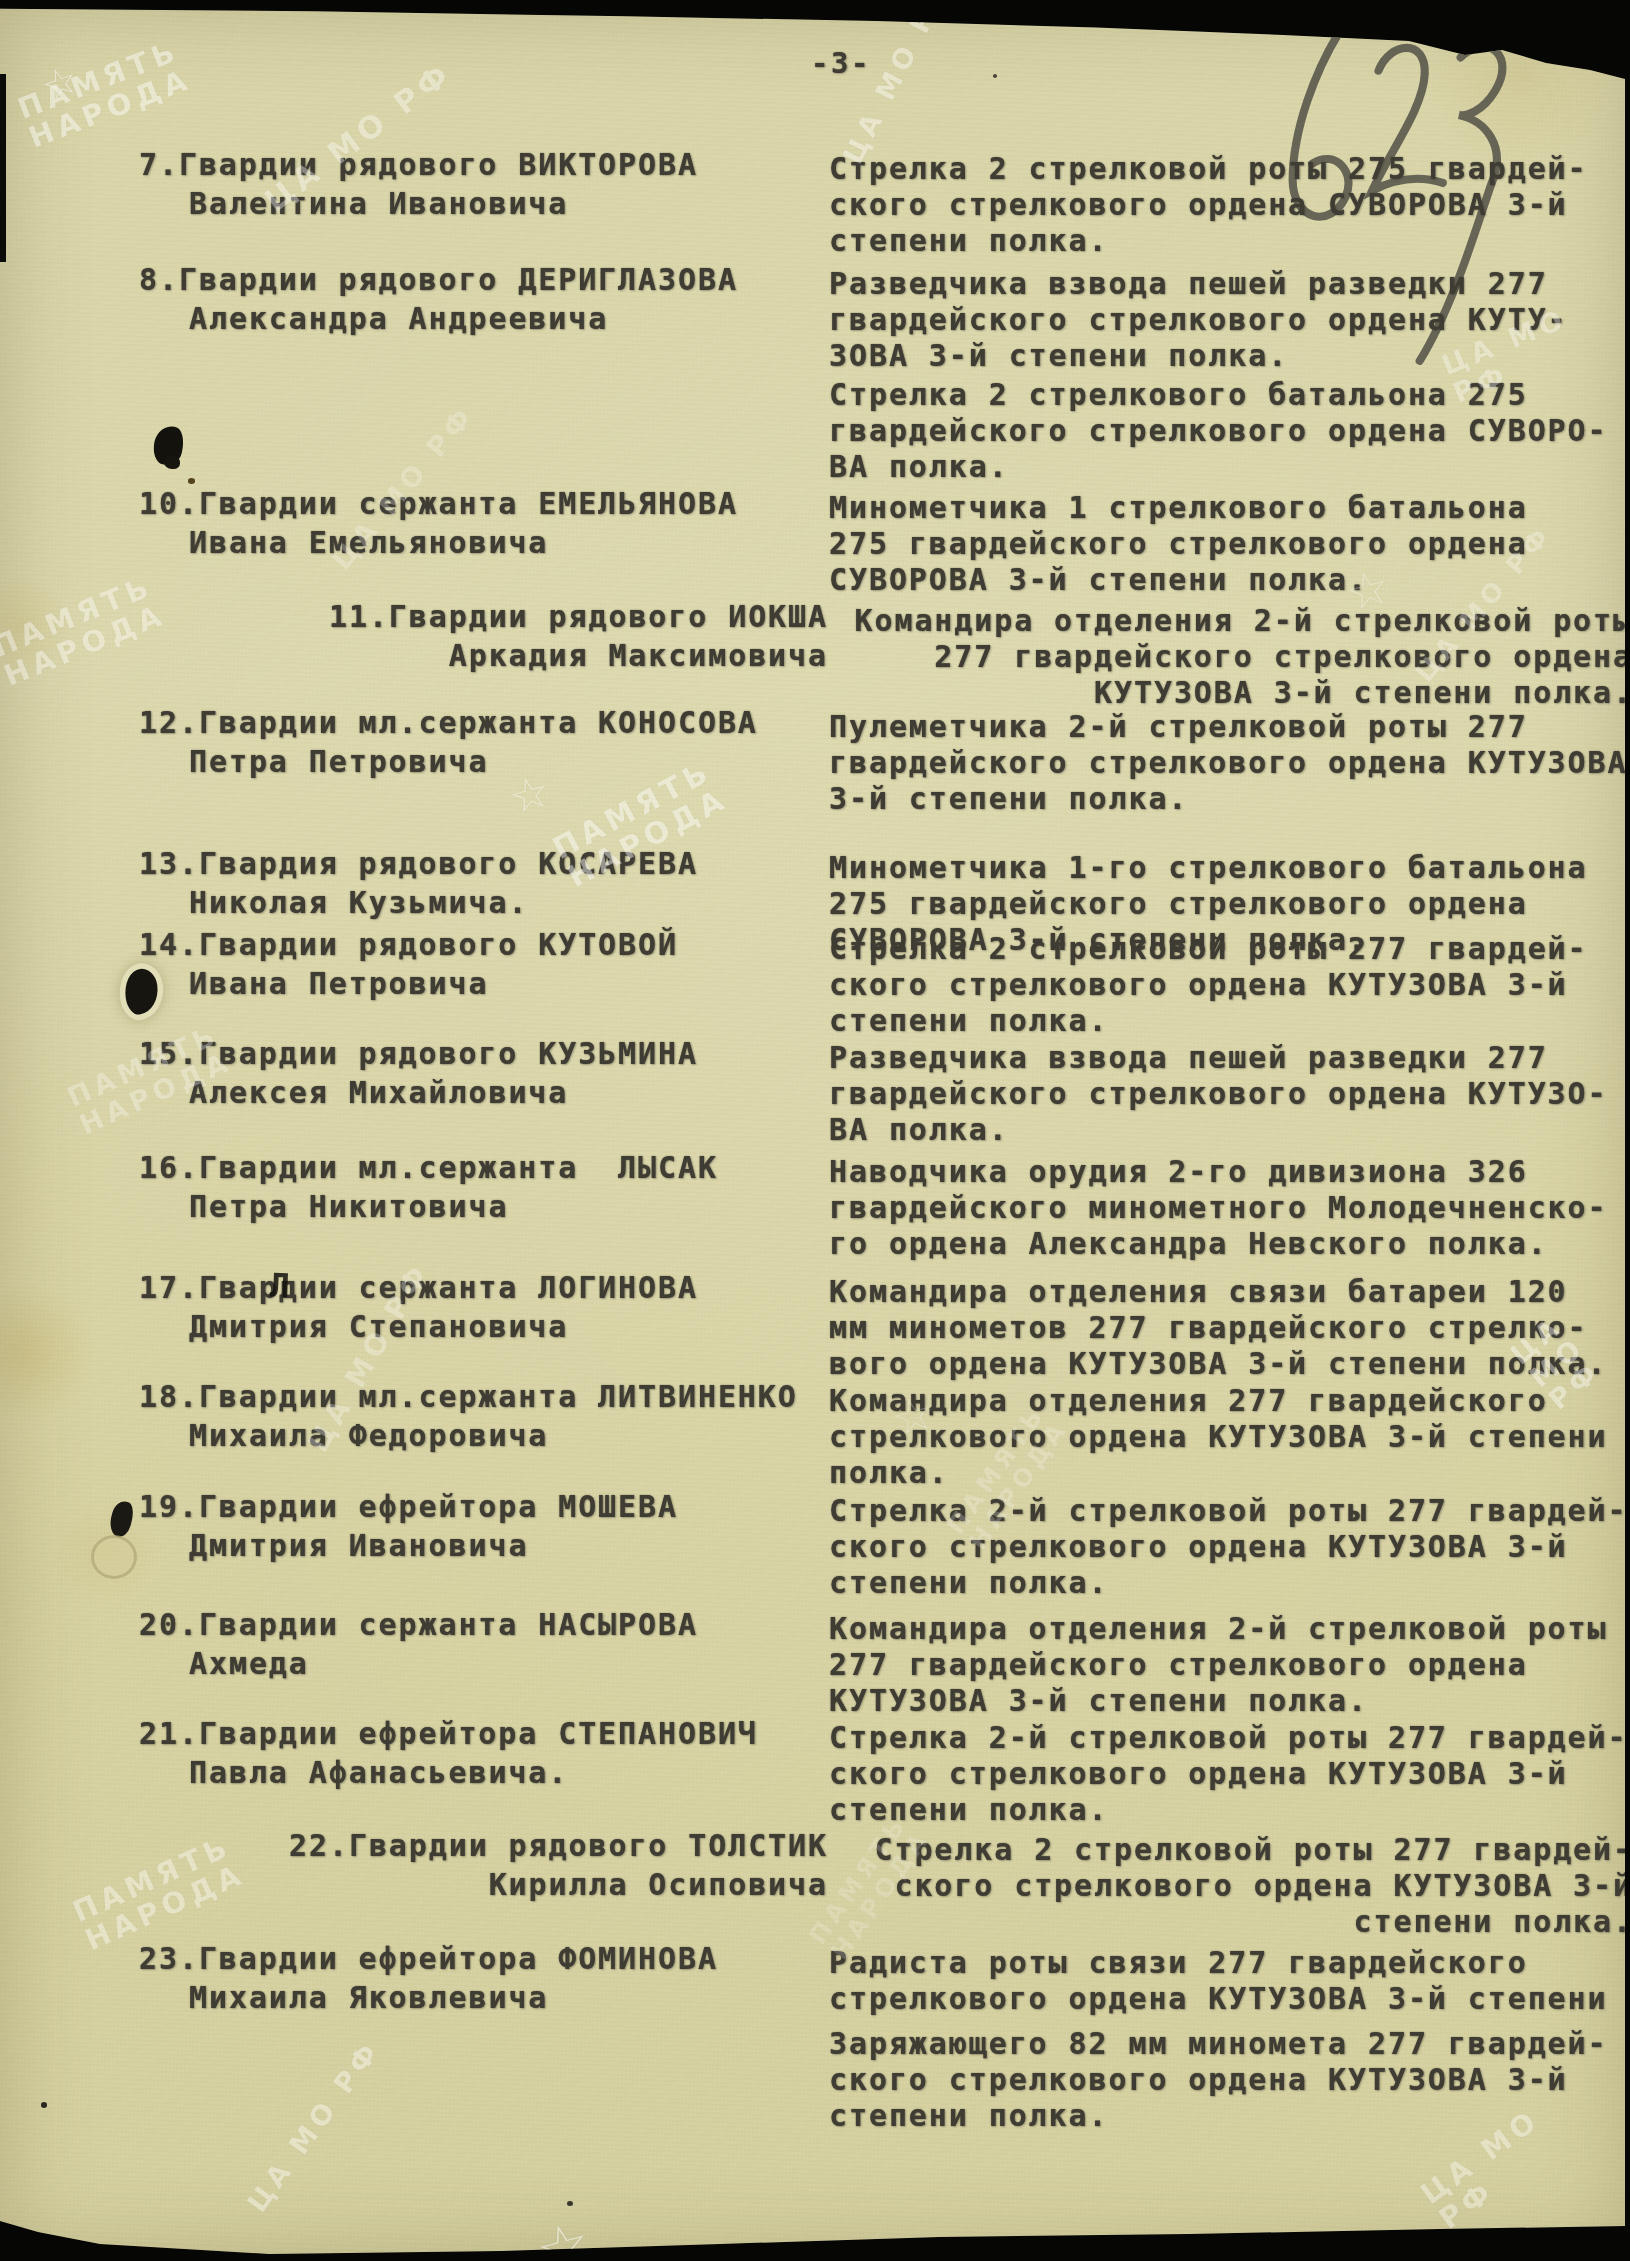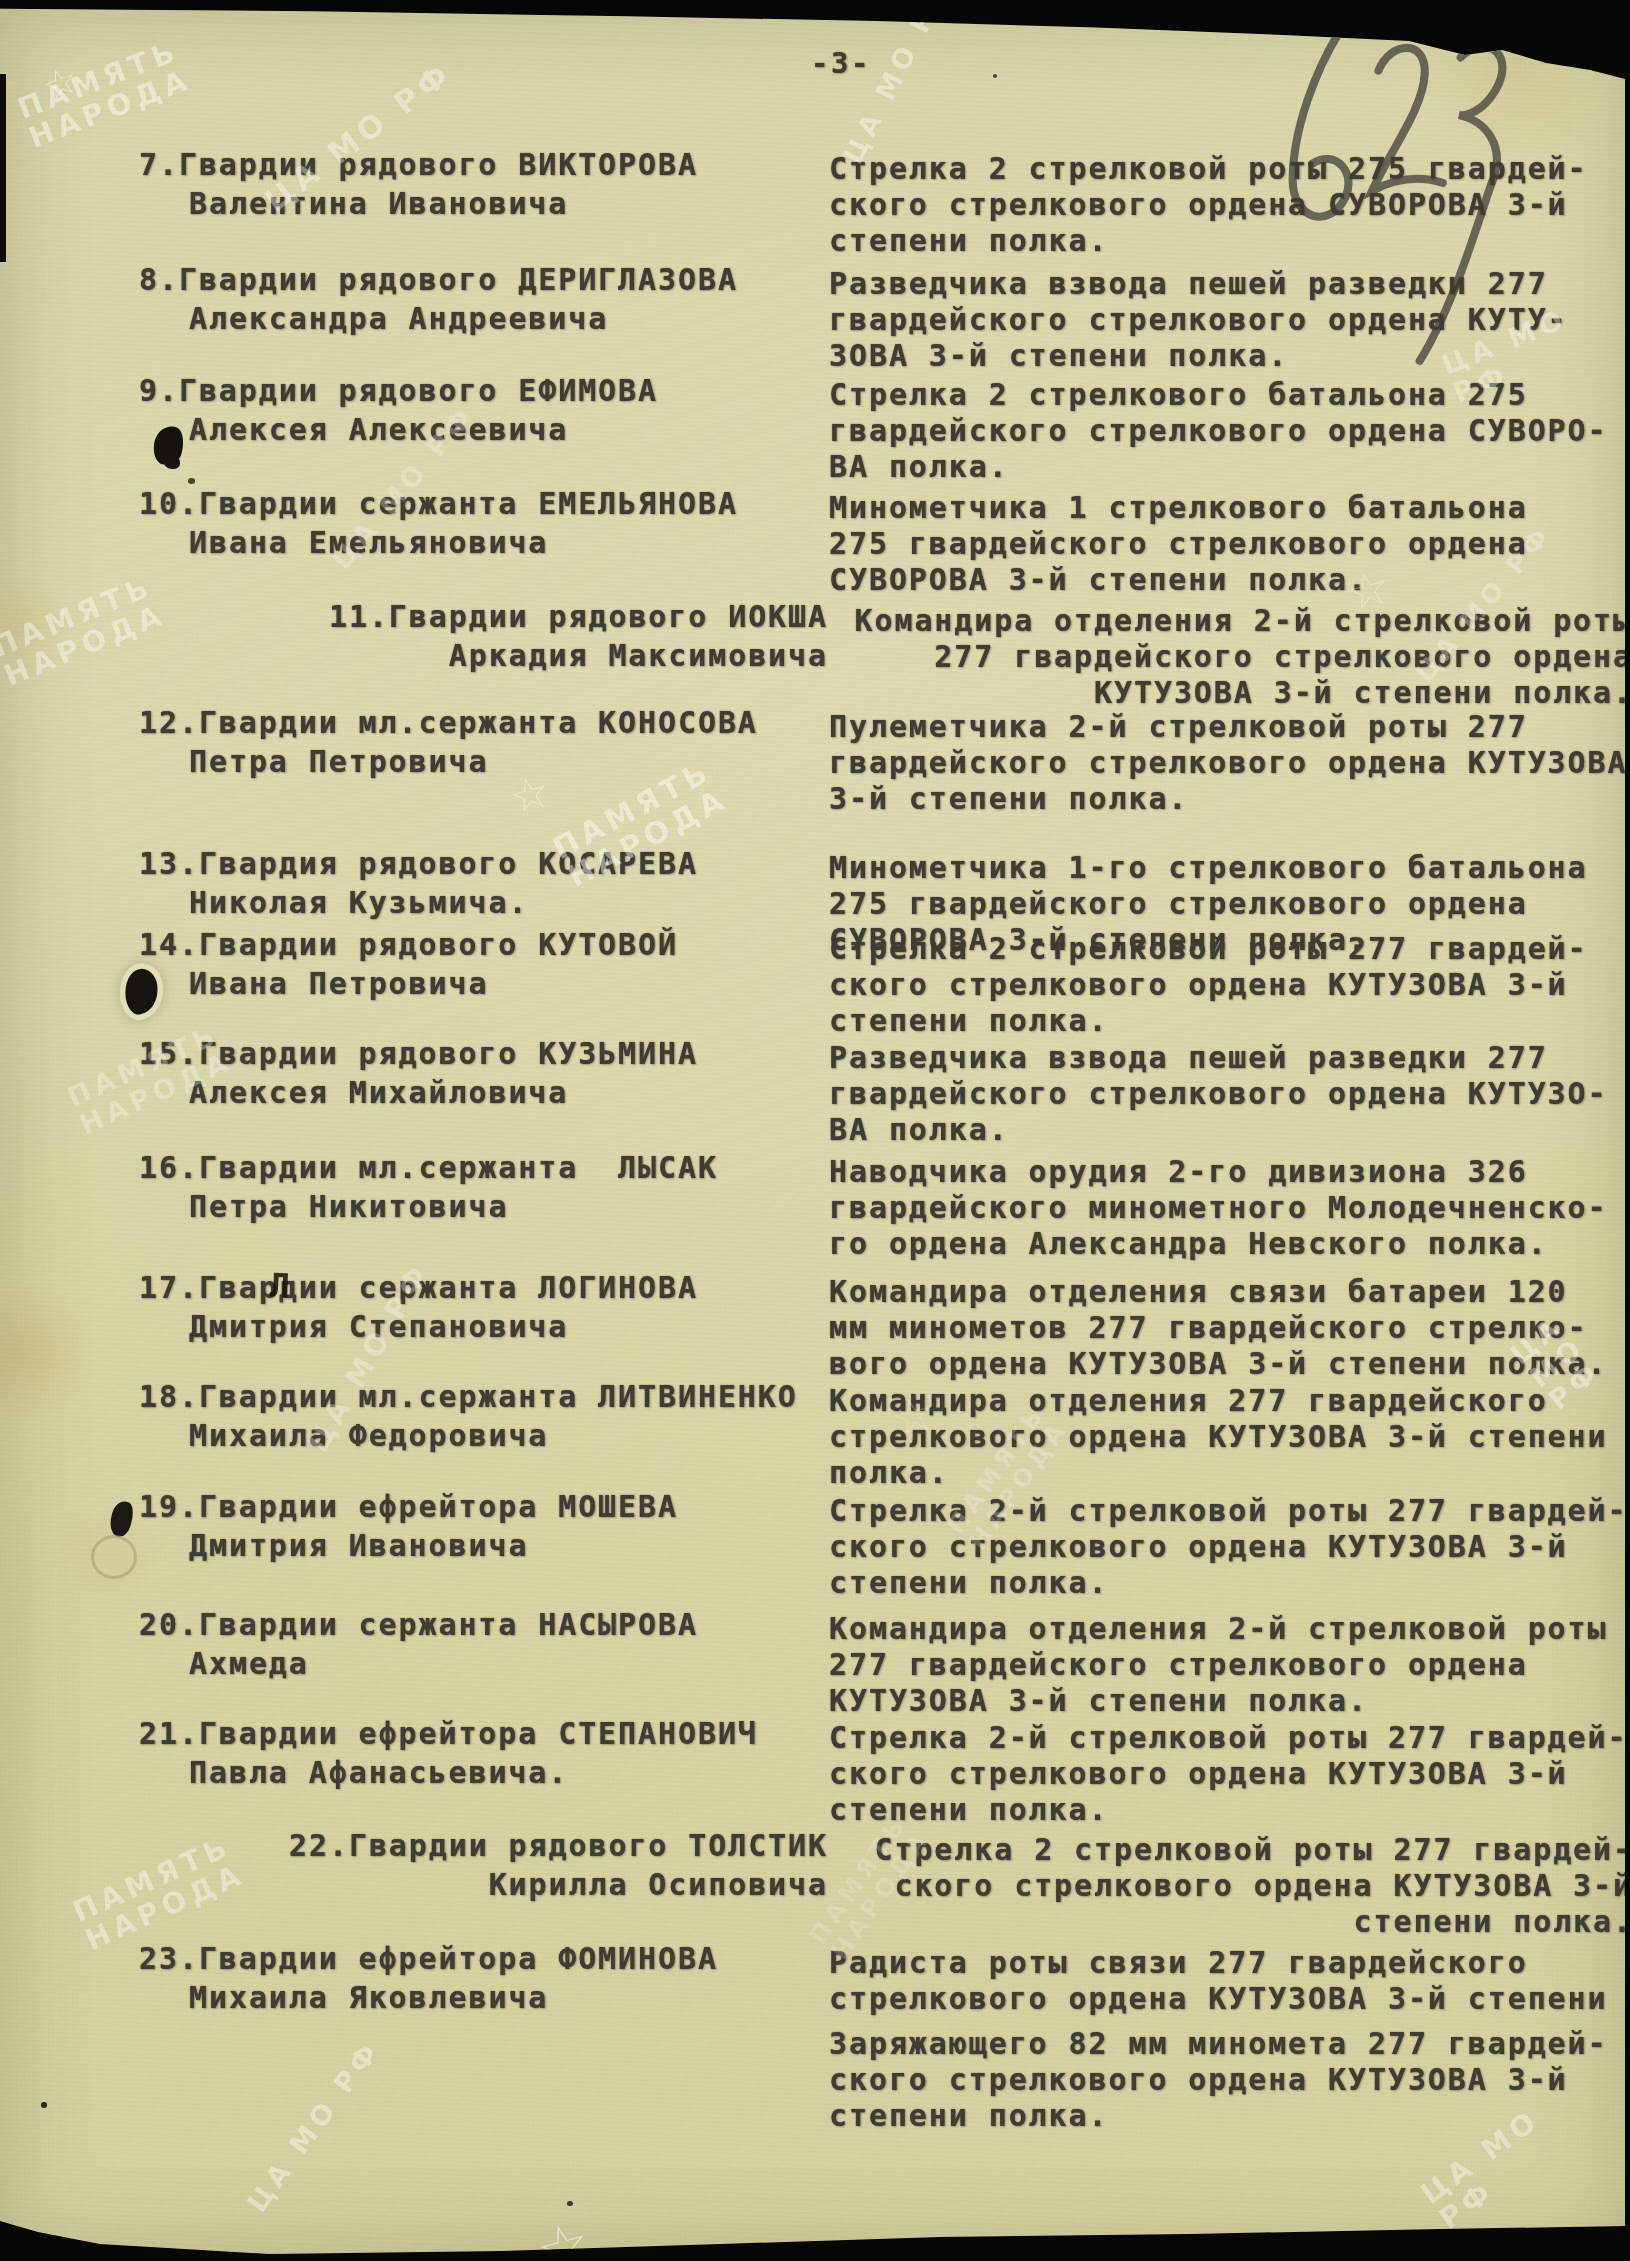--- a/index.html
+++ b/index.html
@@ -93,24 +93,20 @@
         <div class="entry" style="top: 260px; padding-left: 28px;">
           <div class="lcol ink">
             <div class="tline">8.Гвардии рядового ДЕРИГЛАЗОВА</div>
             <div class="tline l2">Александра Андреевича</div>
           </div>
           <div class="rcol ink">Разведчика взвода пешей разведки 277
 гвардейского стрелкового ордена КУТУ-
 ЗОВА 3-й степени полка.</div>
         </div>
         <div class="entry" style="top: 371px;">
-          <div class="lcol ink">
-            <div class="tline">9.Гвардии рядового ЕФИМОВА</div>
-            <div class="tline l2">Алексея Алексеевича</div>
-          </div>
           <div class="rcol ink">Стрелка 2 стрелкового батальона 275
 гвардейского стрелкового ордена СУВОРО-
 ВА полка.</div>
         </div>
         <div class="entry" style="top: 484px;">
           <div class="lcol ink">
             <div class="tline">10.Гвардии сержанта ЕМЕЛЬЯНОВА</div>
             <div class="tline l2">Ивана Емельяновича</div>
           </div>
           <div class="rcol ink">Минометчика 1 стрелкового батальона

